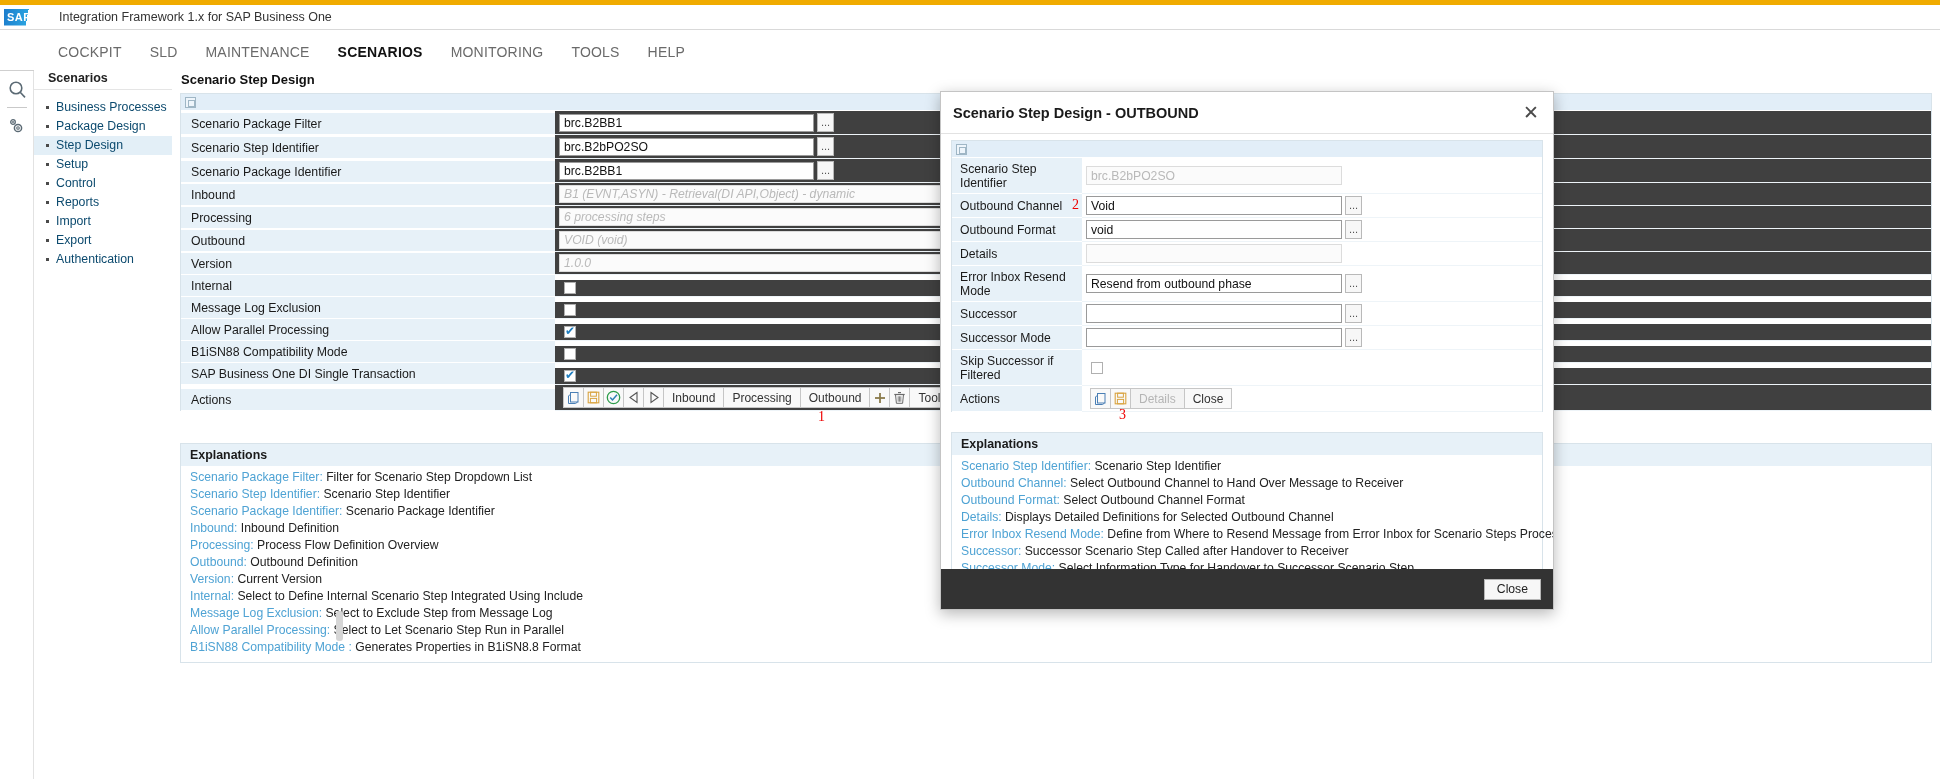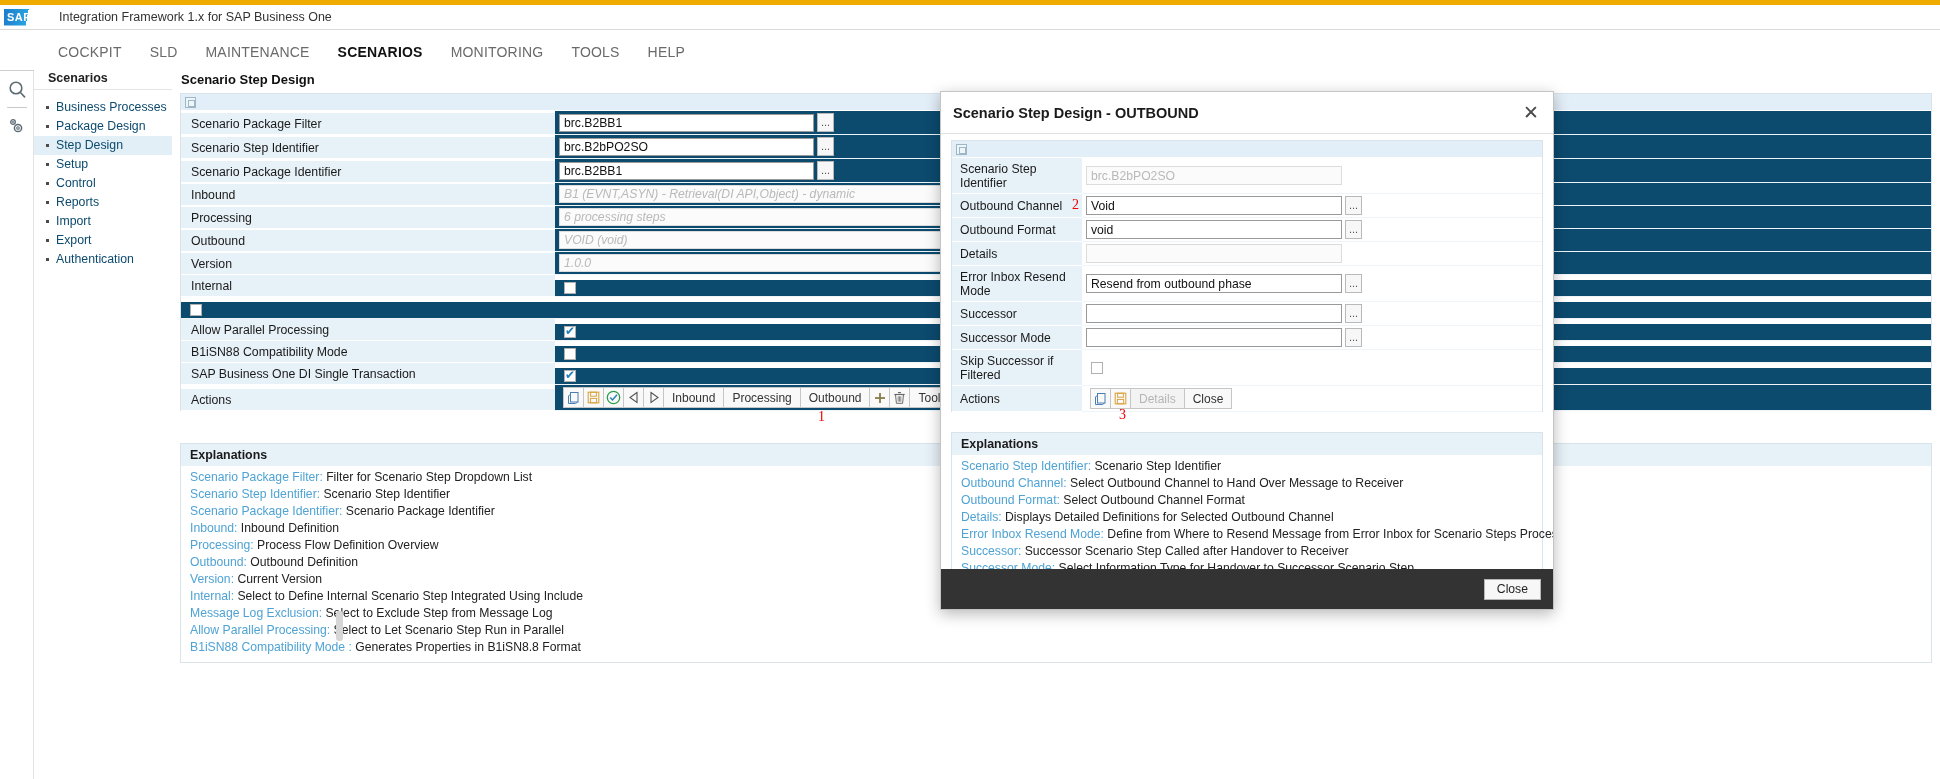--- a/index.html
+++ b/index.html
@@ -112,21 +112,21 @@
   .frow { display: flex; align-items: flex-end; min-height: 22px; }
   .frow:nth-child(odd)  .flabel { background: #e7f1f8; }
   .frow:nth-child(even) .flabel { background: #e7f1f8; }
   .flabel {
     width: 374px; padding: 4px 0 3px 10px; font-size: 12.3px; color: #1a1a1a;
     background: #e7f1f8; border-bottom: 1px solid #ffffff;
     display: flex; align-items: center;
   }
   .fval {
     flex: 1; padding: 2px 0 2px 4px; display: flex; align-items: center;
-    border-bottom: 1px solid #eef4f8; background: #0c4a6e;
+    border-bottom: 1px solid #eef4f8; background: #404040;
   }
   .inp {
     height: 18px; border: 1px solid #9a9a9a; background: #fff;
     font-size: 12.2px; padding: 0 4px; color: #111;
     font-family: "Liberation Sans", sans-serif;
     display: flex; align-items: center;
     width: 255px;
   }
   .inp.ro { border: 1px solid #dcdcdc; background: #fbfbfb; color: #b9b9b9; font-style: italic; }
   .ellipsis-btn {
@@ -336,20 +336,21 @@
       </div>
 
       <div class="frow">
         <div class="flabel">Internal</div>
         <div class="fval">
             <span class="cbox"></span>
           </div>
       </div>
 
       <div class="frow">
+        <div class="flabel">Message Log Exclusion</div>
         <div class="fval">
             <span class="cbox"></span>
           </div>
       </div>
 
       <div class="frow">
         <div class="flabel">Allow Parallel Processing</div>
         <div class="fval">
             <span class="cbox checked"></span>
           </div>

